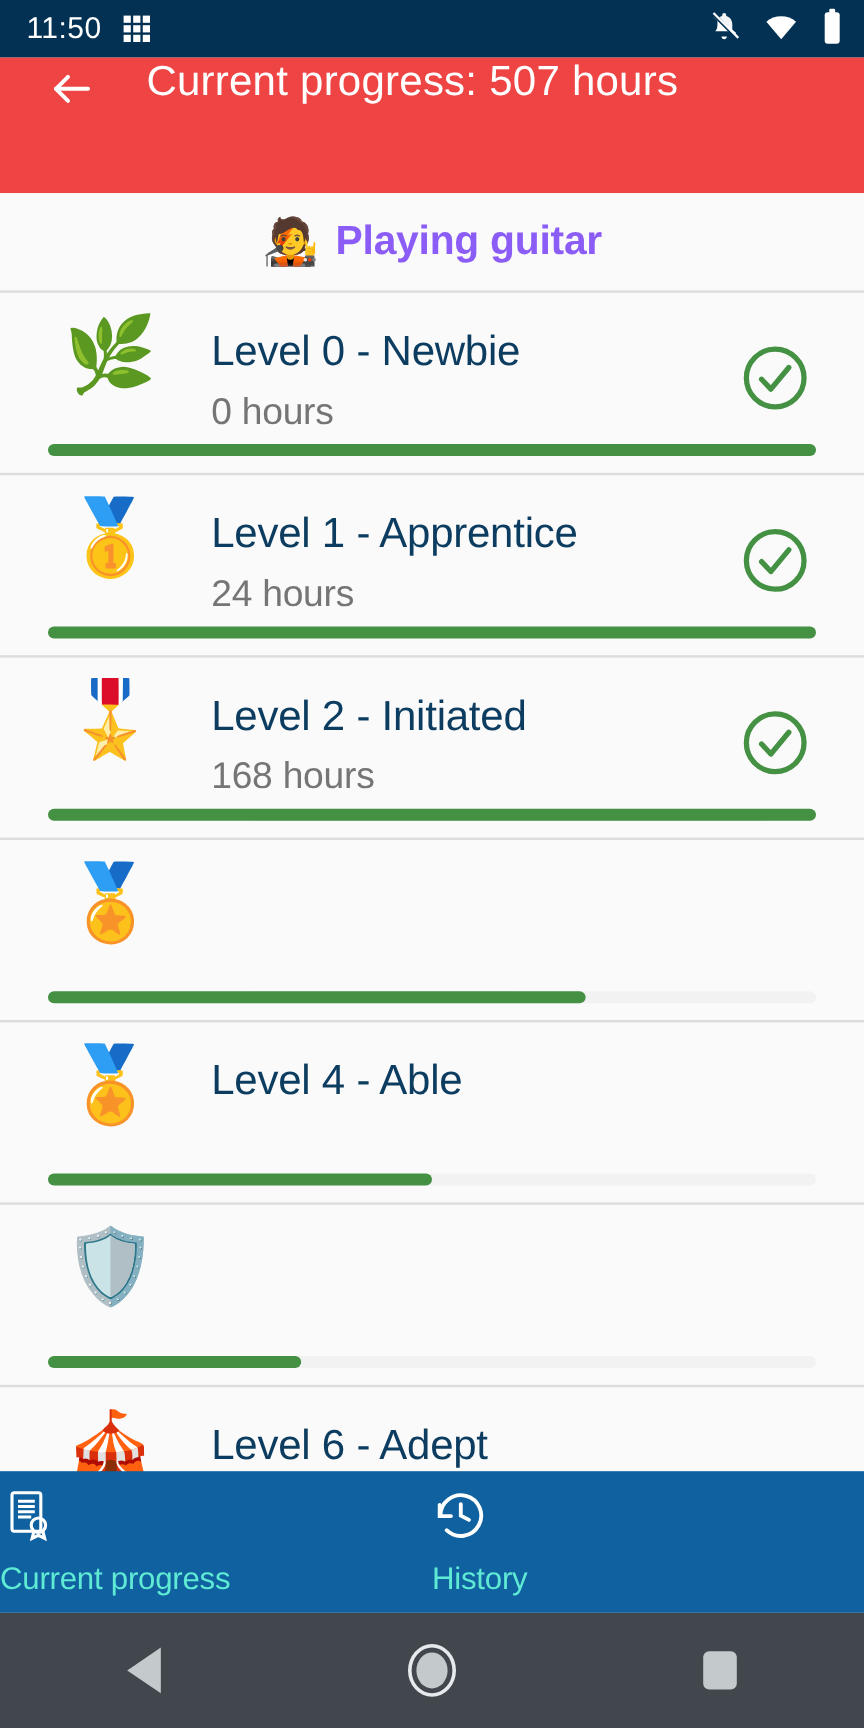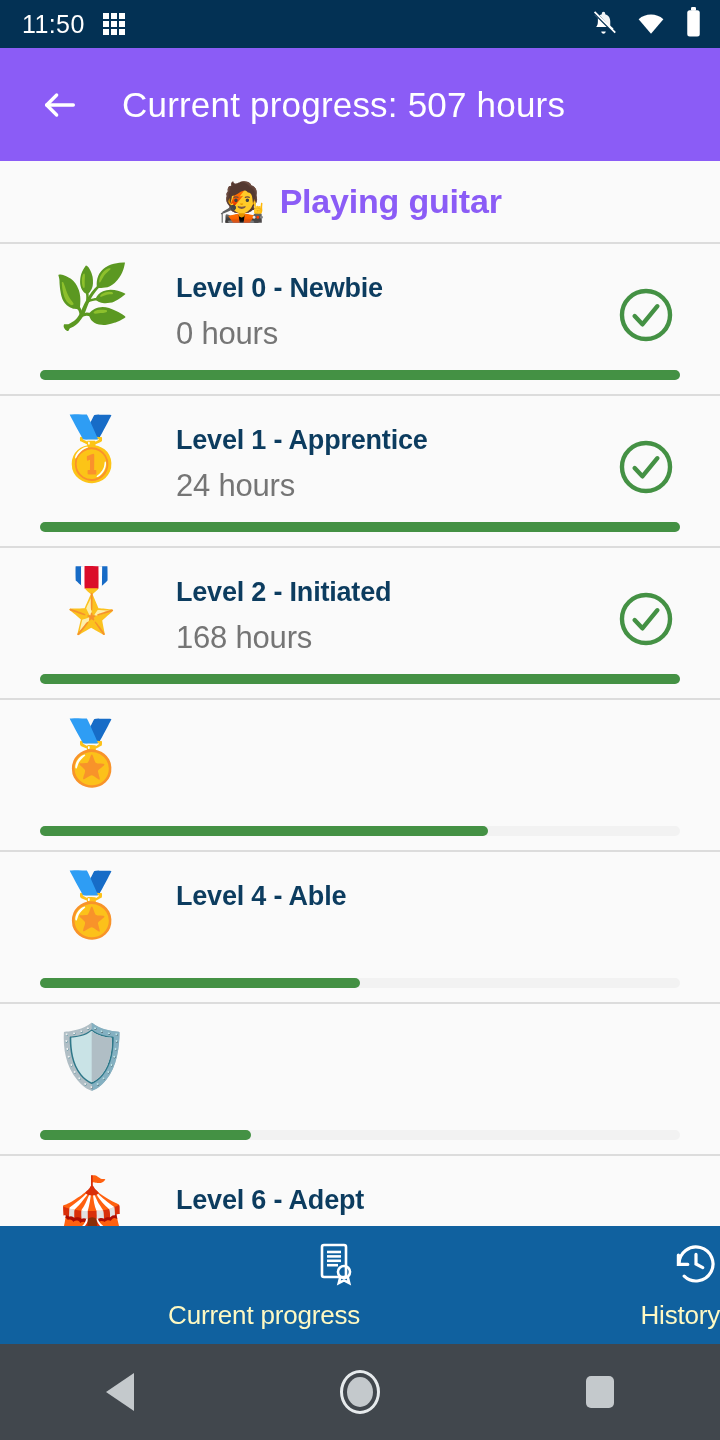--- a/index.html
+++ b/index.html
@@ -16,22 +16,22 @@
     height:48px; background:#033154; color:#ffffff;
     display:flex; align-items:center; padding:0 18px 0 22px; flex:0 0 48px;
   }
   .status-time { font-size:25px; font-weight:400; letter-spacing:.4px; }
   .status-grid { margin-left:18px; display:grid; grid-template-columns:repeat(3,6px); grid-template-rows:repeat(3,6px); gap:2px; }
   .status-grid i { display:block; width:6px; height:6px; background:#fff; }
   .status-right { margin-left:auto; display:flex; align-items:center; gap:19px; }
 
   
   .appbar {
-    height:113px; background:#8b5cf6; flex:0 0 113px;
-    display:flex; align-items:center; padding-left:34px;
+    height:113px; background:#ef4444; flex:0 0 113px;
+    display:flex; padding-left:34px;
   }
   .back-btn { width:52px; height:52px; display:flex; align-items:center; justify-content:center; cursor:pointer; flex:0 0 52px; }
   .appbar-title {
     color:#ffffff; font-size:35px; font-weight:400; letter-spacing:.2px;
     margin-left:36px; white-space:nowrap;
   }
 
   
   .content { flex:1 1 auto; background:#fafafa; overflow:hidden; position:relative; }
 
@@ -45,38 +45,38 @@
   .level-row {
     position:relative; padding:16px 40px 0 40px; height:152px;
     border-bottom:2px solid #dcdcdc;
     display:flex; align-items:flex-start;
   }
   .level-icon {
     width:104px; flex:0 0 104px; font-size:62px; line-height:1.05;
     text-align:center; padding-top:4px;
   }
   .level-text { flex:1 1 auto; padding-left:32px; padding-top:14px; }
-  .level-title { font-size:27px; font-weight:bold; color:#0c3c5f; letter-spacing:-.2px; line-height:1.1; }
+  .level-title { font-size:35px; font-weight:normal; color:#0c3c5f; letter-spacing:-.2px; line-height:1.1; }
   .level-hours { font-size:31px; color:#757575; margin-top:12px; letter-spacing:-.2px; }
   .level-check { width:68px; flex:0 0 68px; padding-top:24px; display:flex; justify-content:center; }
 
   .progress-track {
     position:absolute; left:40px; right:40px; bottom:14px;
     height:10px; border-radius:6px; background:#f2f2f2;
   }
   .progress-fill { height:100%; border-radius:6px; background:#449144; }
 
   
   .bottomnav {
     position:absolute; left:0; right:0; bottom:96px; height:118px;
     background:#10619f; display:flex; align-items:center;
   }
   .nav-item {
-    flex:1 1 0; display:flex; flex-direction:column; align-items:flex-end;
-    justify-content:center; gap:8px; cursor:pointer; color:#fef9c3;
+    flex:1 1 0; display:flex; flex-direction:column; align-items:flex-start;
+    justify-content:center; gap:8px; cursor:pointer; color:#5eead4;
   }
   .nav-label { font-size:26px; letter-spacing:-.2px; }
 
   
   .sysnav {
     position:absolute; left:0; right:0; bottom:0; height:96px;
     background:#41474d; display:flex; align-items:center; justify-content:space-around;
   }
   .sysnav-btn { width:120px; height:96px; display:flex; align-items:center; justify-content:center; cursor:pointer; }
   .tri { width:0; height:0; border-top:19px solid transparent; border-bottom:19px solid transparent; border-right:28px solid #c4c9cc; }

